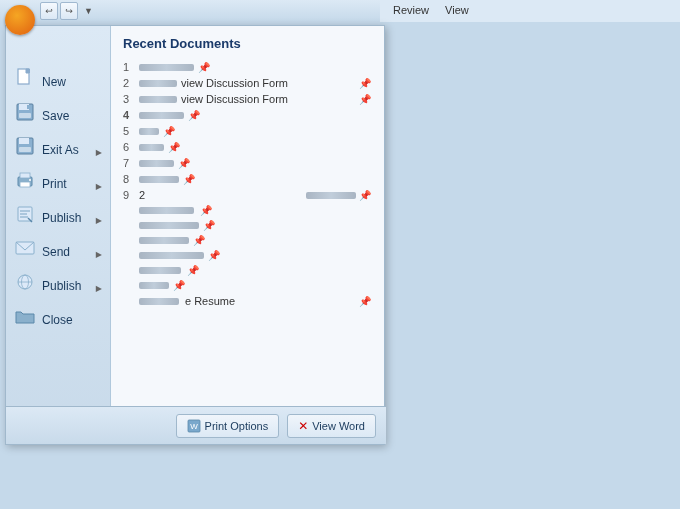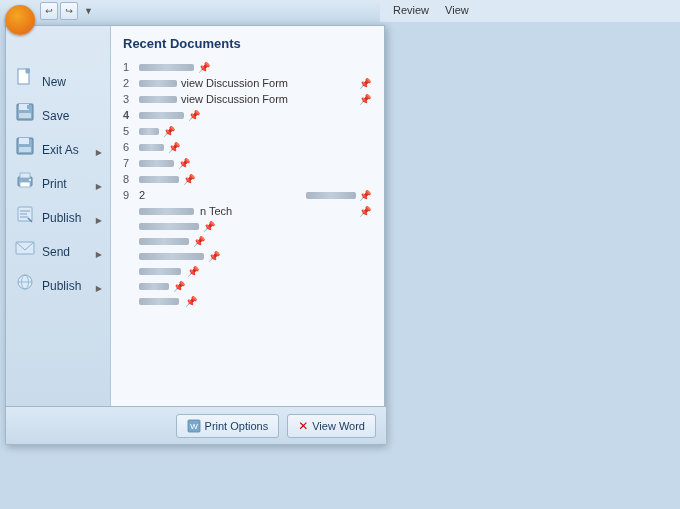--- a/index.html
+++ b/index.html
@@ -365,20 +365,28 @@
         <div class="menu-item-icon">
           <svg width="20" height="18" viewBox="0 0 20 18">
               <circle cx="10" cy="9" r="7" fill="#dce9f8" stroke="#8ab0cc" stroke-width="1"></circle>
               <ellipse cx="10" cy="9" rx="3.5" ry="7" fill="none" stroke="#8ab0cc" stroke-width="0.8"></ellipse>
               <line x1="3" y1="9" x2="17" y2="9" stroke="#8ab0cc" stroke-width="0.8"></line>
             </svg>
         </div>
         <span class="menu-item-label">Publish</span>
         <span class="menu-item-arrow">▶</span>
       </div>
+      <div class="menu-item">
+        <div class="menu-item-icon">
+          <svg width="20" height="18" viewBox="0 0 20 18">
+              <path d="M1,5 L1,16 L19,16 L19,7 L8,7 L6,5 Z" fill="#8ab0cc" stroke="#5a88aa" stroke-width="1"></path>
+            </svg>
+        </div>
+        <span class="menu-item-label">Close</span>
+      </div>
     </div>
 
     <div class="recent-panel">
       <div class="recent-title">Recent Documents</div>
 
       <div class="recent-item">
         <span class="recent-num">1</span>
         <span class="blur-bar" style="width:55px;"></span>
         <span class="recent-pin">📌</span>
       </div>
@@ -430,21 +438,20 @@
       <div class="recent-item">
         <span class="recent-num">9</span>
         <span class="recent-text">2</span>
         <span class="blur-bar" style="width:50px;"></span>
         <span class="recent-pin">📌</span>
       </div>
 
       <div class="recent-item">
         <span class="recent-num"></span>
         <span class="blur-bar" style="width:55px; margin-right:2px;"></span>
-        <span class="recent-text">n Tech</span>
         <span class="recent-pin">📌</span>
       </div>
 
       <div class="recent-item">
         <span class="recent-num"></span>
         <span class="blur-bar" style="width:60px;"></span>
         <span class="recent-pin">📌</span>
       </div>
 
       <div class="recent-item">
@@ -467,20 +474,21 @@
 
       <div class="recent-item">
         <span class="recent-num"></span>
         <span class="blur-bar" style="width:30px;"></span>
         <span class="recent-pin">📌</span>
       </div>
 
       <div class="recent-item">
         <span class="recent-num"></span>
         <span class="blur-bar" style="width:40px; margin-right:2px;"></span>
+        <span class="recent-text">e Resume</span>
         <span class="recent-pin">📌</span>
       </div>
     </div>
 
     <div class="menu-bottom">
       <div class="bottom-btn">
         <svg width="14" height="14" viewBox="0 0 14 14">
             <rect x="1" y="1" width="12" height="12" rx="1" fill="#7aa8cc" stroke="#5a88aa" stroke-width="0.8"></rect>
             <text x="7" y="10" text-anchor="middle" font-size="8" fill="white">W</text>
           </svg>

